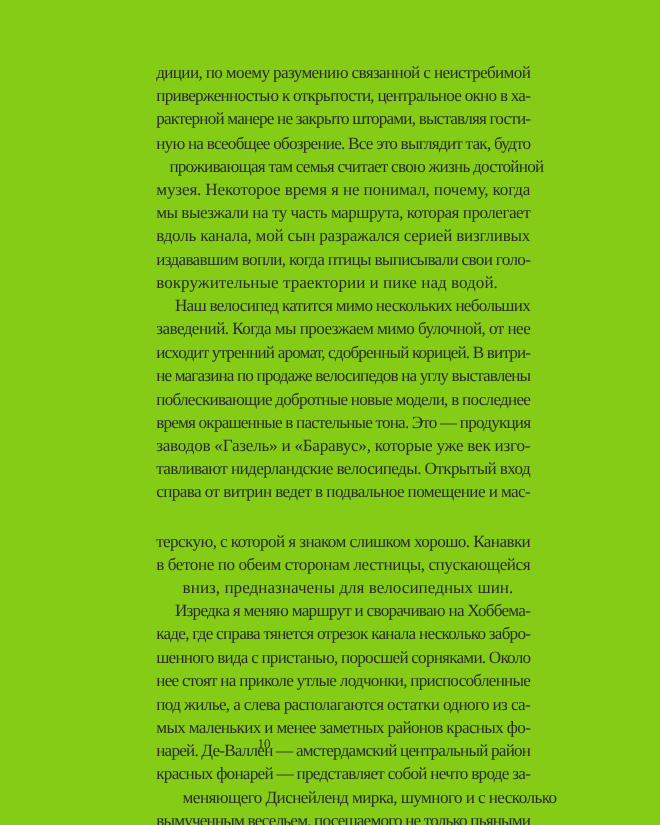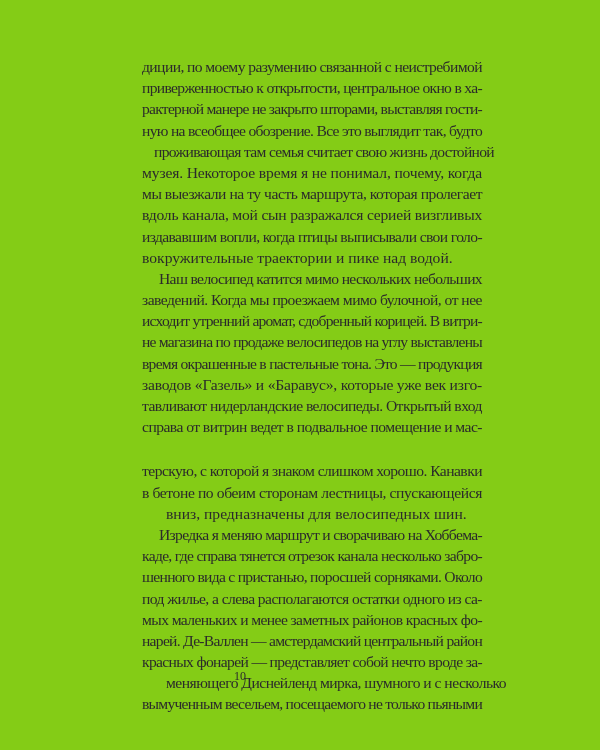--- a/index.html
+++ b/index.html
@@ -71,33 +71,35 @@
       <span class="line" style="display: block; width: auto; text-align-last: left; transform-origin: left center; letter-spacing: -0.220344px;">вдоль канала, мой сын разражался серией визгливых</span>
       <span class="line" style="display: block; width: auto; text-align-last: left; transform-origin: left center; letter-spacing: -0.625613px;">издававшим вопли, когда птицы выписывали свои голо-</span>
       <span class="line last" style="display: block; width: auto; text-align-last: left;">вокружительные траектории и пике над водой.</span>
     </div>
 
     <div>
       <span class="line indent" style="display: block; width: auto; text-align-last: left; transform-origin: left center; letter-spacing: -0.648936px;">Наш велосипед катится мимо нескольких небольших</span>
       <span class="line" style="display: block; width: auto; text-align-last: left; transform-origin: left center; letter-spacing: -0.516238px;">заведений. Когда мы проезжаем мимо булочной, от нее</span>
       <span class="line" style="display: block; width: auto; text-align-last: left; transform-origin: left center; letter-spacing: -0.764741px;">исходит утренний аромат, сдобренный корицей. В витри-</span>
       <span class="line" style="display: block; width: auto; text-align-last: left; transform-origin: left center; letter-spacing: -0.783019px;">не магазина по продаже велосипедов на углу выставлены</span>
+      <span class="line" style="display: block; width: auto; text-align-last: left; transform-origin: left center; letter-spacing: -0.683438px;">поблескивающие добротные новые модели, в последнее</span>
       <span class="line" style="display: block; width: auto; text-align-last: left; transform-origin: left center; letter-spacing: -0.744485px;">время окрашенные в пастельные тона. Это — продукция</span>
       <span class="line" style="display: block; width: auto; text-align-last: left; transform-origin: left center; letter-spacing: -0.22549px;">заводов «Газель» и «Баравус», которые уже век изго-</span>
       <span class="line" style="display: block; width: auto; text-align-last: left; transform-origin: left center; letter-spacing: -0.555804px;">тавливают нидерландские велосипеды. Открытый вход</span>
       <span class="line" style="display: block; width: auto; text-align-last: left; transform-origin: left center; letter-spacing: -0.542067px;">справа от витрин ведет в подвальное помещение и мас-</span>
       <span class="line" style="display: block; width: auto; text-align-last: left; transform-origin: left center; letter-spacing: -0.549326px; margin-top: 23px;">терскую, с которой я знаком слишком хорошо. Канавки</span>
       <span class="line" style="display: block; width: auto; text-align-last: left; transform-origin: left center; letter-spacing: -0.396684px;">в бетоне по обеим сторонам лестницы, спускающейся</span>
       <span class="line last" style="display: block; width: auto; text-align-last: left; margin-left: 24px;">вниз, предназначены для велосипедных шин.</span>
     </div>
 
     <div>
       <span class="line indent" style="display: block; width: auto; text-align-last: left; transform-origin: left center; letter-spacing: -0.674479px;">Изредка я меняю маршрут и сворачиваю на Хоббема-</span>
       <span class="line" style="display: block; width: auto; text-align-last: left; transform-origin: left center; letter-spacing: -0.688058px;">каде, где справа тянется отрезок канала несколько забро-</span>
       <span class="line" style="display: block; width: auto; text-align-last: left; transform-origin: left center; letter-spacing: -0.713235px;">шенного вида с пристанью, поросшей сорняками. Около</span>
+      <span class="line" style="display: block; width: auto; text-align-last: left; transform-origin: left center; letter-spacing: -0.667368px;">нее стоят на приколе утлые лодчонки, приспособленные</span>
       <span class="line" style="display: block; width: auto; text-align-last: left; transform-origin: left center; letter-spacing: -0.569155px;">под жилье, а слева располагаются остатки одного из са-</span>
       <span class="line" style="display: block; width: auto; text-align-last: left; transform-origin: left center; letter-spacing: -0.60125px;">мых маленьких и менее заметных районов красных фо-</span>
       <span class="line" style="display: block; width: auto; text-align-last: left; transform-origin: left center; letter-spacing: -0.724688px;">нарей. Де-Валлен — амстердамский центральный район</span>
       <span class="line" style="display: block; width: auto; text-align-last: left; transform-origin: left center; letter-spacing: -0.653846px;">красных фонарей — представляет собой нечто вроде за-</span>
       <span class="line" style="display: block; width: auto; text-align-last: left; transform-origin: left center; letter-spacing: -0.527742px; margin-left: 24px;">меняющего Диснейленд мирка, шумного и с несколько</span>
       <span class="line" style="display: block; width: auto; text-align-last: left; transform-origin: left center; letter-spacing: -0.749687px;">вымученным весельем, посещаемого не только пьяными</span>
 
     </div>
   </div>
 

